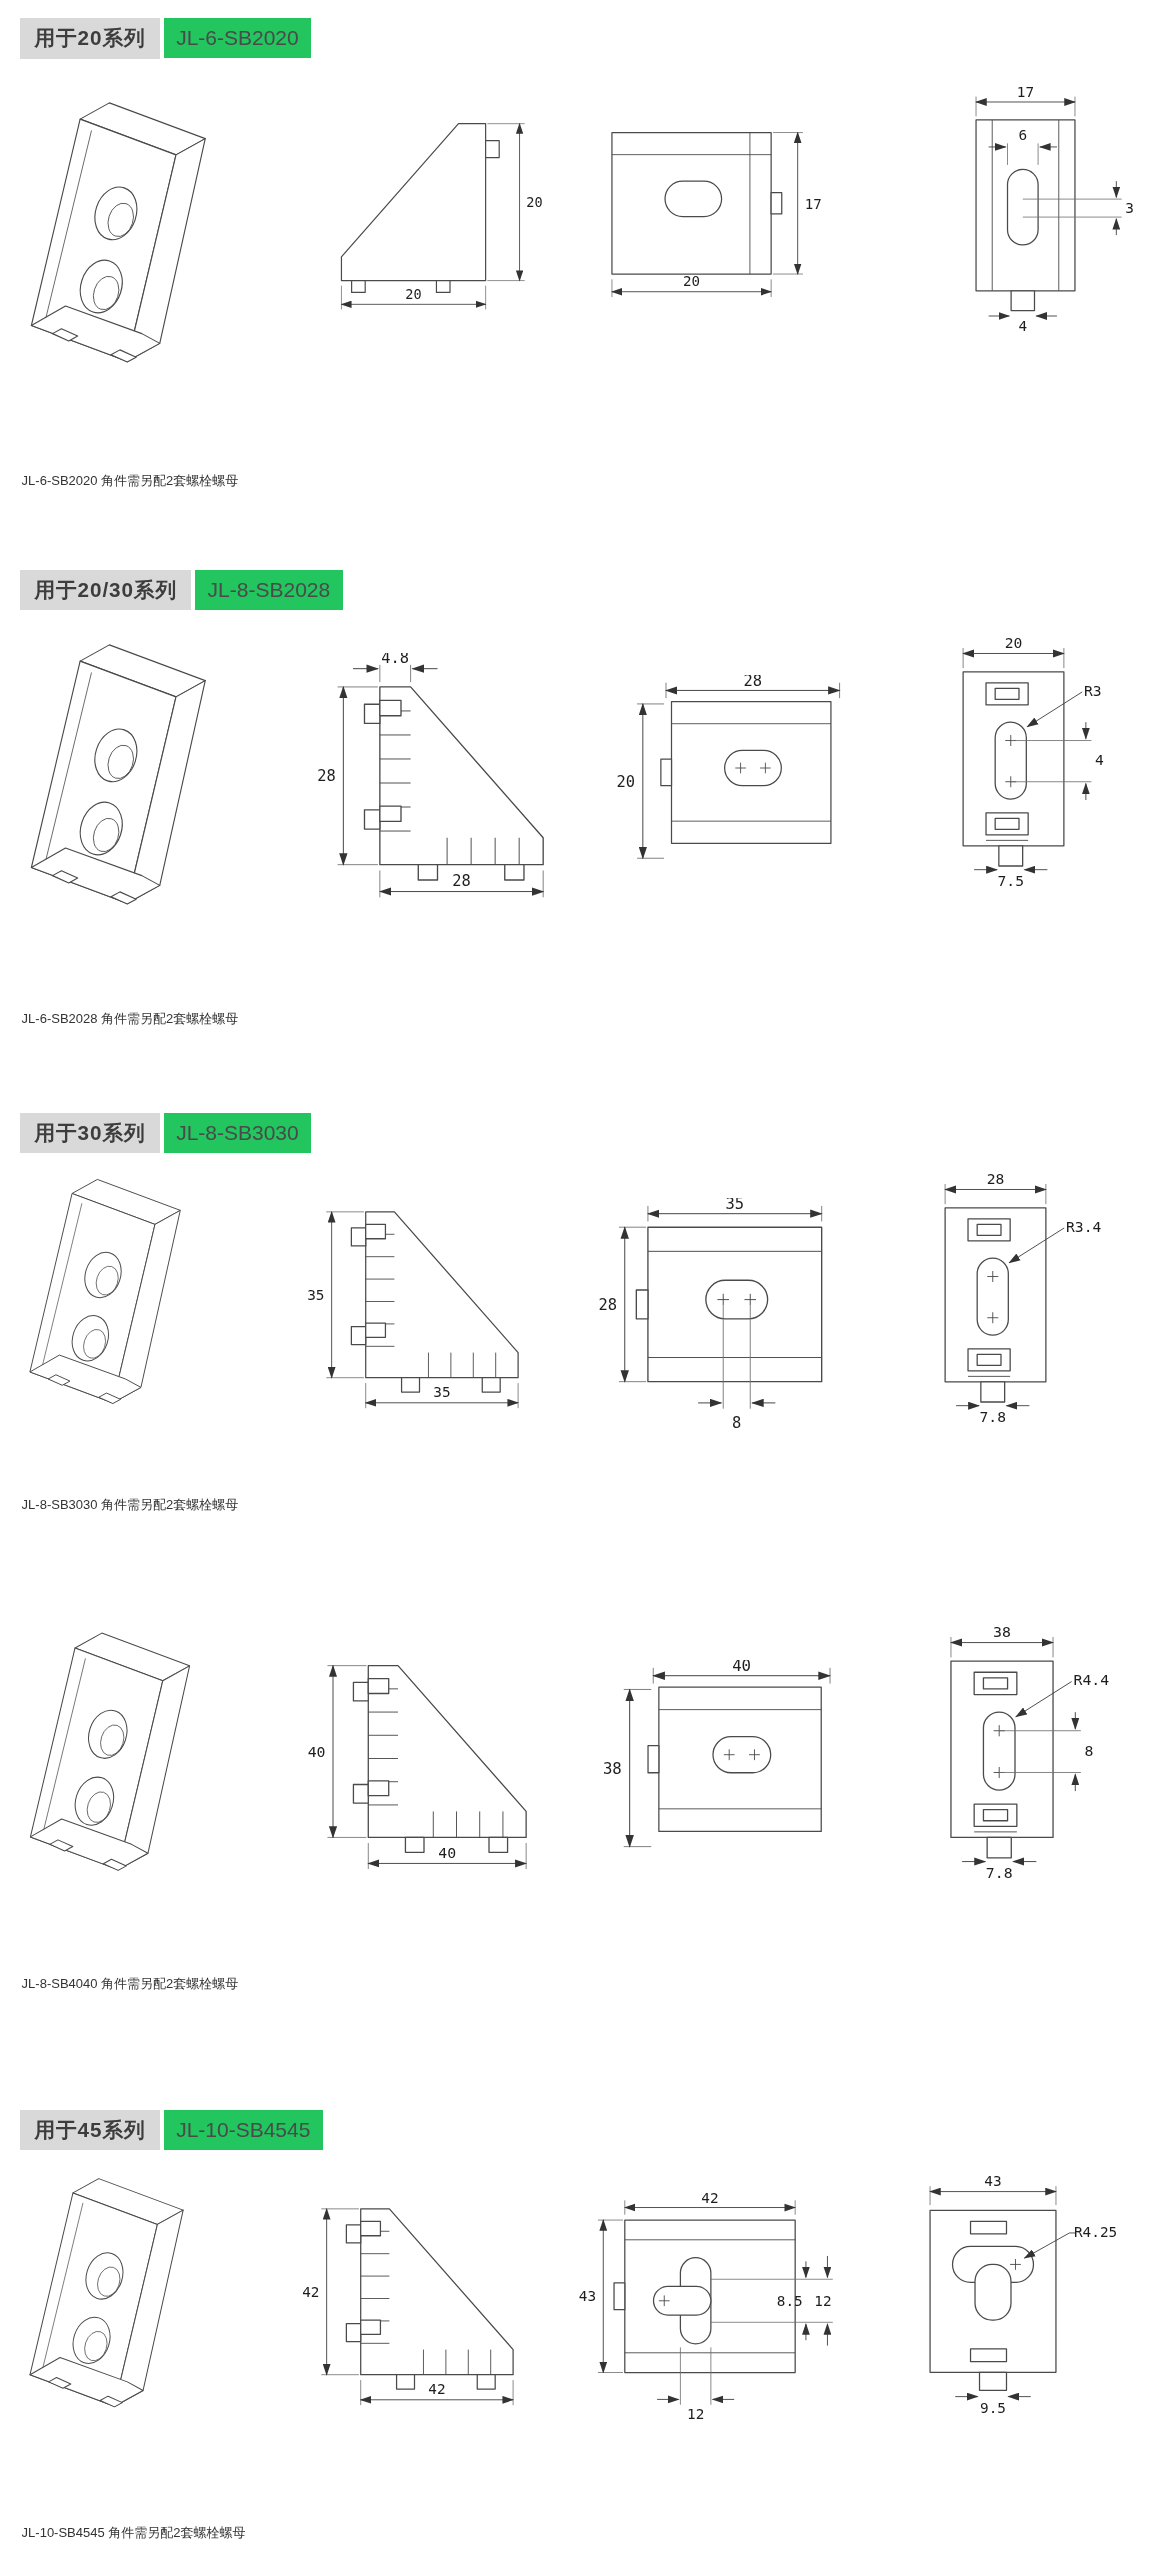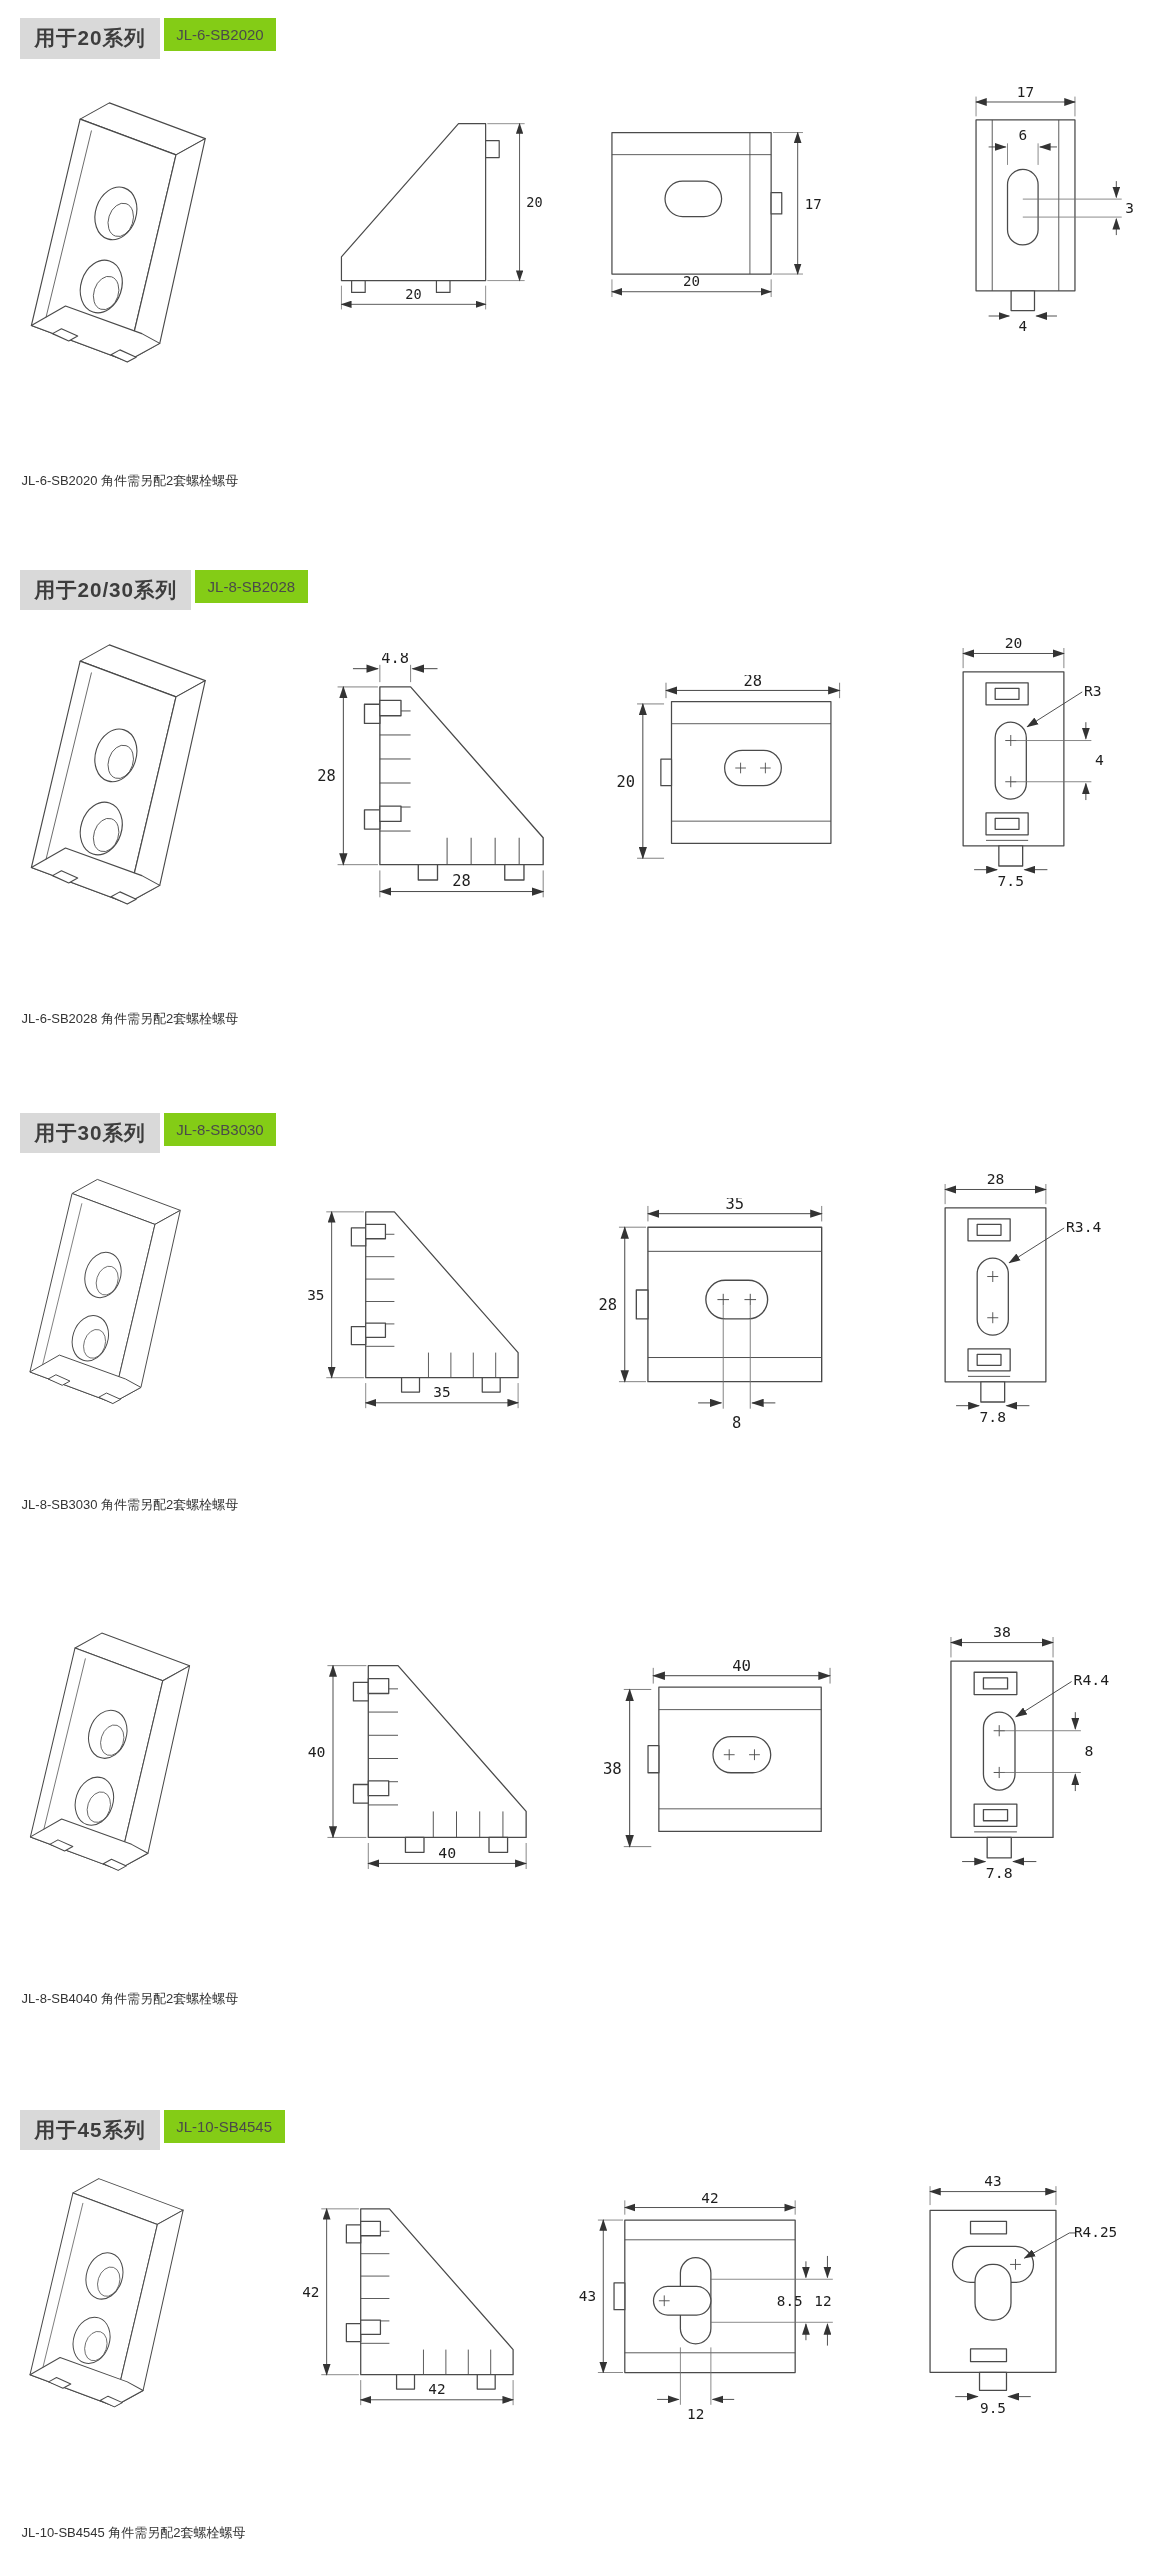--- a/index.html
+++ b/index.html
@@ -1,21 +1,21 @@
 <!DOCTYPE html>
 <html style="font-size:14.4px"><head>
 <meta charset="utf-8">
 <style>
   *{box-sizing:border-box}
   html,body{margin:0;padding:0}
   body{width:1168px;height:2576px;background:#ffffff;font-family:"Liberation Sans",sans-serif;position:relative;overflow:hidden}
   .panel{position:relative;padding:0 9px 0 20px}
   .hdr{display:flex;align-items:flex-start}
   .hdr-series{background:#d9d9d9;color:#3d3d3d;font-size:20.7px;font-weight:700;padding:6.3px 14.4px;letter-spacing:0.9px}
-  .hdr-model{background:#84cc16;color:#4a4a4a;font-size:15px;padding:8px 12.6px;margin-left:3.6px}
+  .hdr-model{background:#22c55e;color:#4a4a4a;font-size:21px;padding:8px 12.6px;margin-left:3.6px}
   .views{display:flex;align-items:flex-start;margin-top:25px}
   .caption{position:absolute;left:21.6px;font-size:13px;color:#333}
   svg{display:block}
   .shape{fill:#ffffff;stroke:#4a4a4a;stroke-width:1.4;stroke-linejoin:round}
   .thin{fill:none;stroke:#4a4a4a;stroke-width:1}
   .dl{fill:none;stroke:#3f3f3f;stroke-width:1}
   .ext{fill:none;stroke:#6f6f6f;stroke-width:.9}
   .dim{font-family:"DejaVu Sans Mono","Liberation Mono",monospace;font-size:16px;fill:#1e1e1e}
 </style>
 </head>
@@ -295,21 +295,21 @@
         <path class="ext" d="M122,115H210 M122,160H210"></path>
         <path class="dl" d="M204,95V113" marker-end="url(#aE)"></path>
         <path class="dl" d="M204,180V162" marker-end="url(#aE)"></path>
         <text class="dim" x="214" y="142" text-anchor="start">8</text>
         <path class="dl" d="M82,256H107" marker-end="url(#aE)"></path>
         <path class="dl" d="M162,256H137" marker-end="url(#aE)"></path>
         <text class="dim" x="122" y="274" text-anchor="middle">7.8</text>
       </g>
     </svg>
   </div>
-  <div class="caption" style="bottom:98px">JL-8-SB4040 角件需另配2套螺栓螺母</div>
+  <div class="caption" style="bottom:113px">JL-8-SB4040 角件需另配2套螺栓螺母</div>
 </section>
 
 <section class="panel" style="height:470px;padding-top:3.6px">
   <div class="hdr">
     <span class="hdr-series">用于45系列</span>
     <span class="hdr-model">JL-10-SB4545</span>
   </div>
   <div class="views" style="margin-top:20px">
     <svg viewBox="0 0 320 380" width="229" height="272">
       <use href="#sym-iso"></use>

